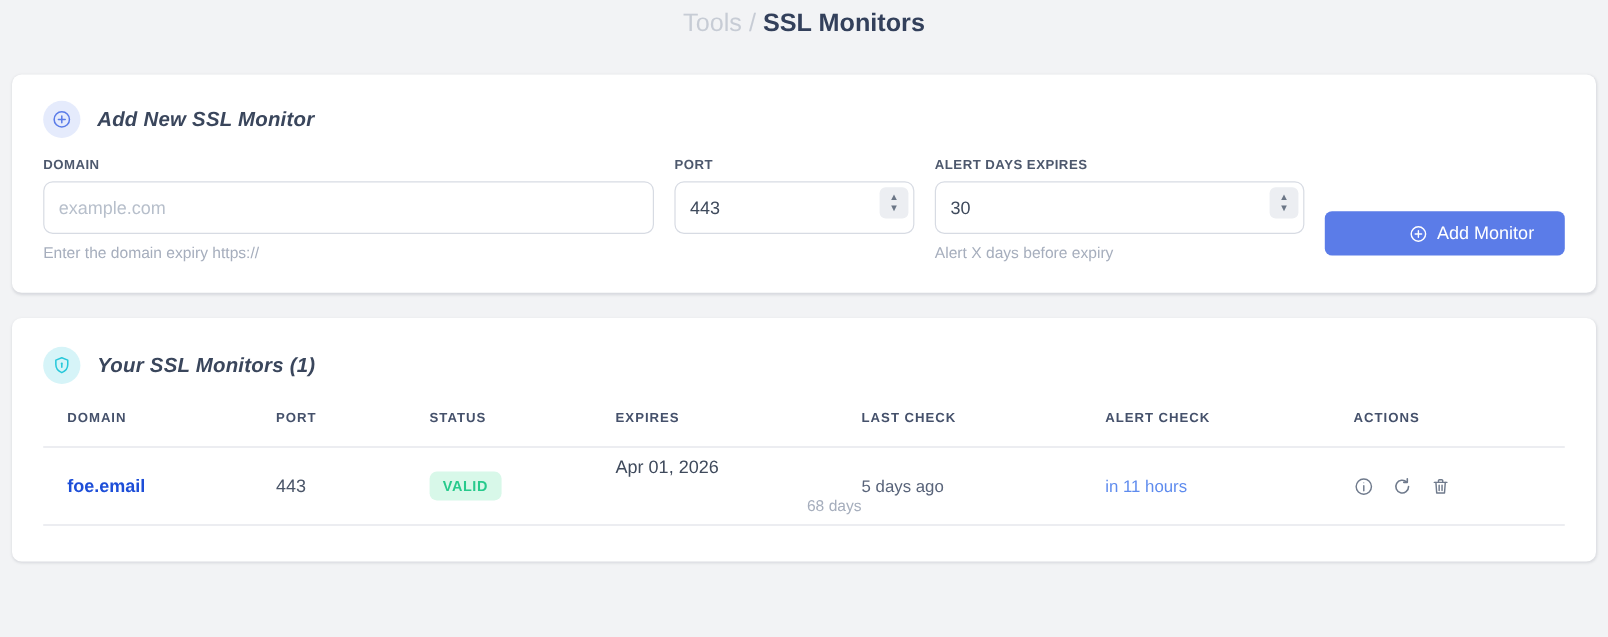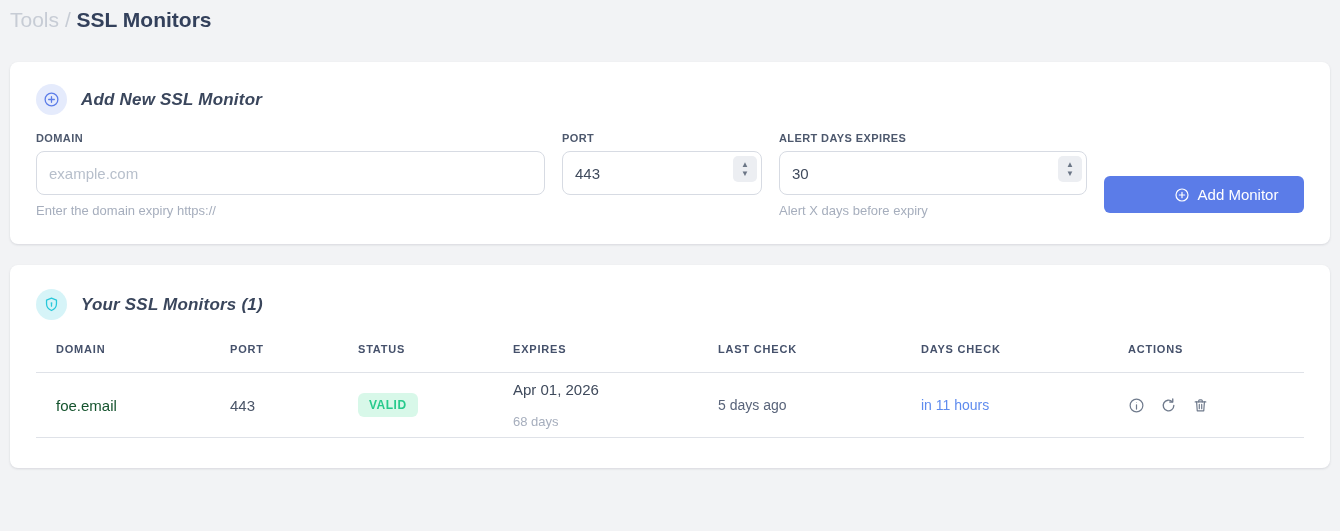--- a/index.html
+++ b/index.html
@@ -5,21 +5,21 @@
   * { margin: 0; padding: 0; box-sizing: border-box; }
   html, body { width: 1340px; height: 531px; overflow: hidden; }
   body {
     background: #f2f3f5;
     font-family: "Liberation Sans", "DejaVu Sans", sans-serif;
     color: #3a465c;
   }
   .page { padding: 0 10px; }
 
   
-  .breadcrumb { padding-top: 6px; font-size: 21px; line-height: 28px; }
+  .breadcrumb { padding-top: 6px; font-size: 21px; line-height: 28px; text-align: center; }
   .crumb-parent, .crumb-sep { color: #c7ccd5; font-weight: 400; }
   .crumb-current { color: #33405b; font-weight: 700; }
   .page-subtitle { margin-top: 20px; font-size: 15px; color: #a6aebd; }
 
   
   .card {
     background: #ffffff;
     border-radius: 8px;
     box-shadow: 0 1px 3px rgba(30,41,59,0.08), 0 1px 2px rgba(30,41,59,0.05);
     padding: 22px 26px;
@@ -87,30 +87,30 @@
     grid-template-columns: 174px 128px 155px 205px 203px 207px 1fr;
     align-items: center;
     padding-left: 20px;
   }
   .t-head { height: 30px; border-bottom: 1px solid #dfe2e8; align-items: start; }
   .t-head .t-h {
     font-size: 11px; font-weight: 700; color: #45516b;
     letter-spacing: 0.8px;
   }
   .t-row { height: 65px; border-bottom: 1px solid #dfe2e8; }
-  .cell-domain { font-size: 15px; font-weight: 400; color: #14532d; }
+  .cell-domain { font-size: 15px; font-weight: 700; color: #1d4ed8; }
   .cell-port { font-size: 15px; color: #4a5568; }
   .badge-valid {
     display: inline-block;
     background: #d8f8e9; color: #27ca8c;
     font-size: 12px; font-weight: 700; letter-spacing: 0.5px;
     padding: 5px 11px; border-radius: 6px;
   }
   .cell-expires .exp-date { font-size: 15px; color: #3f4a5c; }
-  .cell-expires .exp-days { font-size: 13px; color: #a6aebd; margin-top: 16px; }
+  .cell-expires .exp-days { font-size: 13px; color: #a6aebd; margin-top: 16px; text-align: right; }
   .cell-last { font-size: 14px; color: #59647a; }
   .cell-next { font-size: 14px; color: #5e8bee; }
   .cell-actions { display: flex; gap: 15px; align-items: center; }
   .icon-btn {
     background: none; border: none; padding: 0; cursor: pointer;
     color: #6f7a8c; width: 17px; height: 17px;
     display: flex; align-items: center; justify-content: center;
   }
   .icon-btn svg { width: 17px; height: 17px; }
 </style>
@@ -192,21 +192,21 @@
       <span class="card-title">Your SSL Monitors (1)</span>
     </div>
 
     <div class="table">
       <div class="t-grid t-head">
         <span class="t-h">DOMAIN</span>
         <span class="t-h">PORT</span>
         <span class="t-h">STATUS</span>
         <span class="t-h">EXPIRES</span>
         <span class="t-h">LAST CHECK</span>
-        <span class="t-h">DAYS CHECK</span>
+        <span class="t-h">ALERT CHECK</span>
         <span class="t-h">ACTIONS</span>
       </div>
 
       <div class="t-grid t-row">
         <span class="cell-domain">foe.email</span>
         <span class="cell-port">443</span>
         <span>
           <span class="badge-valid">VALID</span>
         </span>
         <span class="cell-expires">

